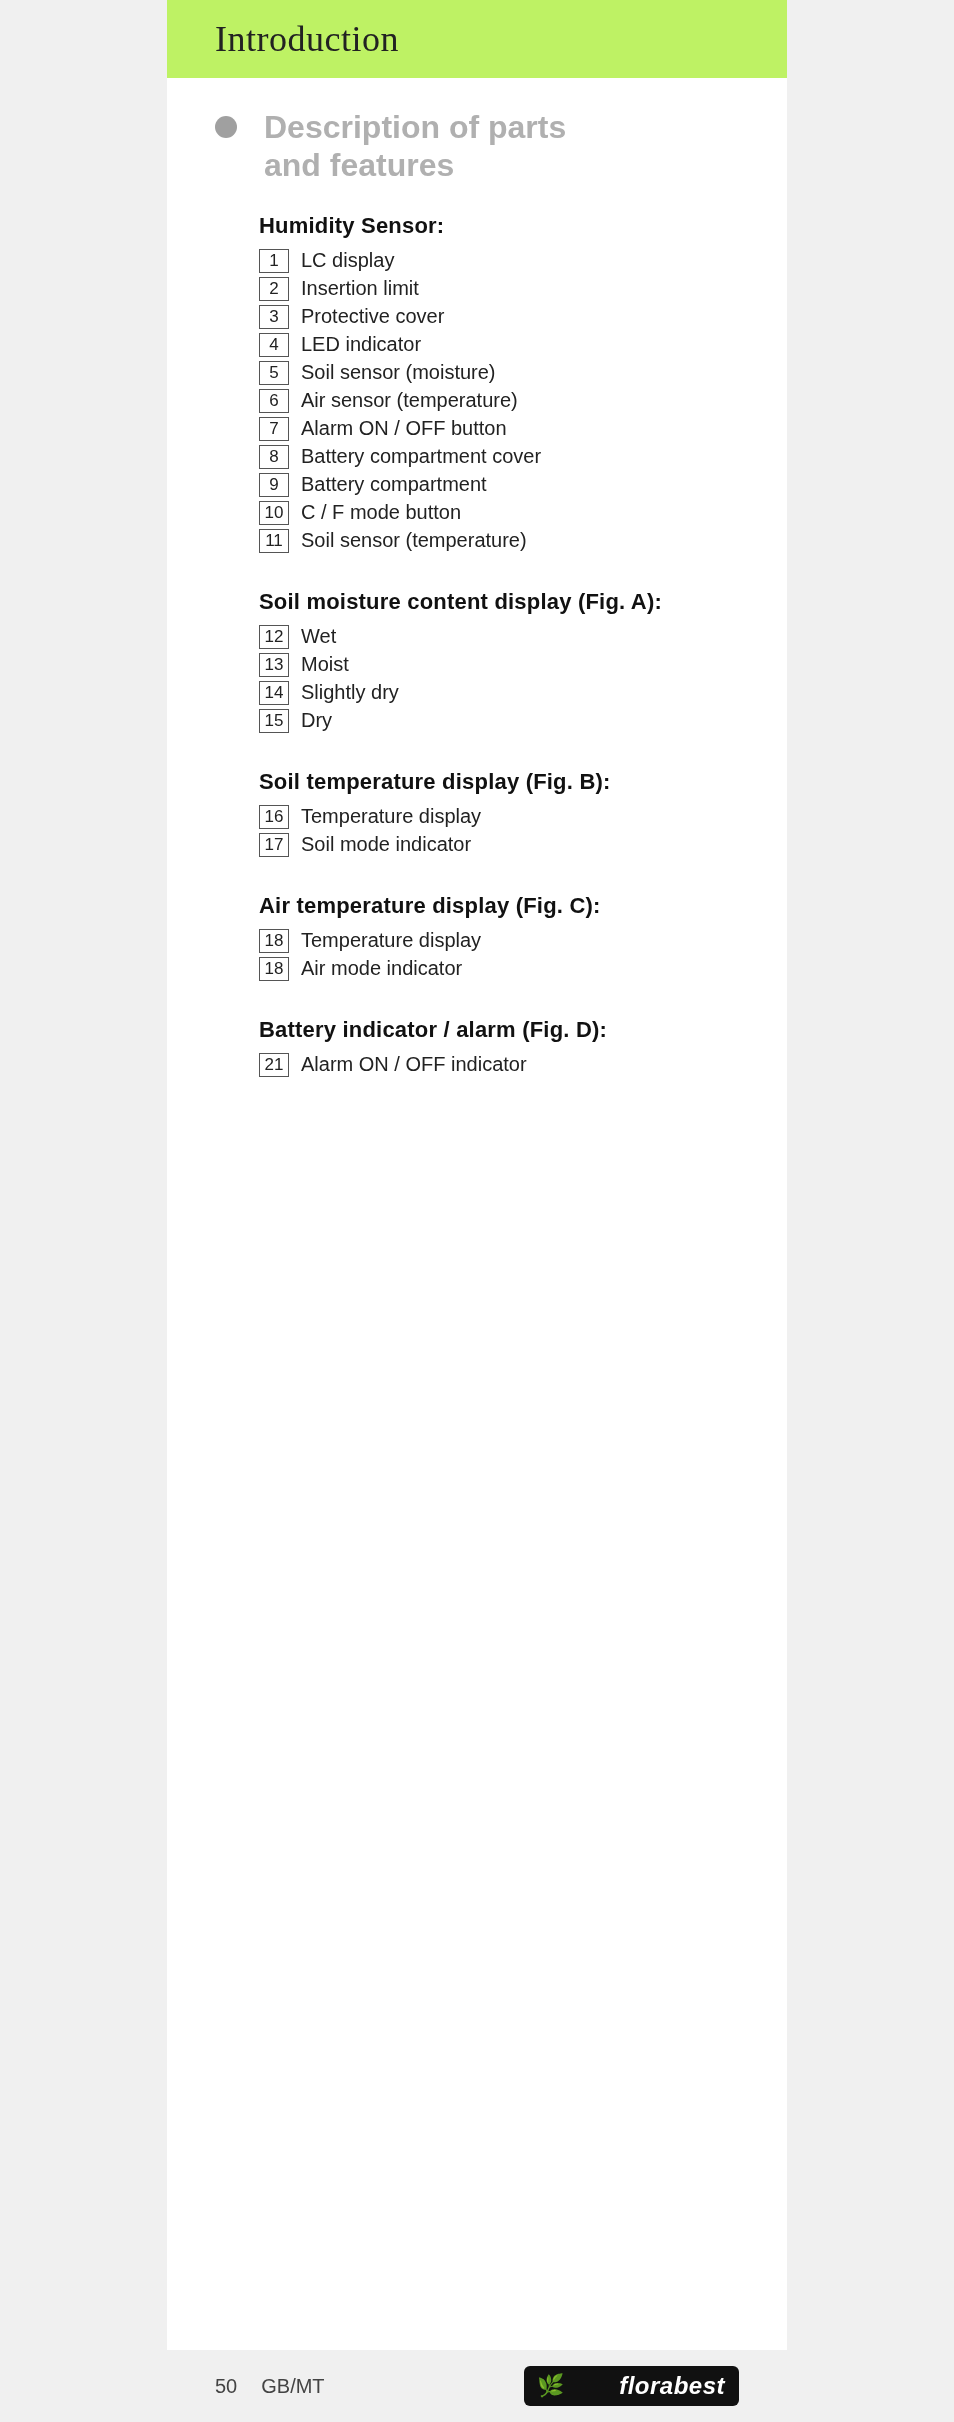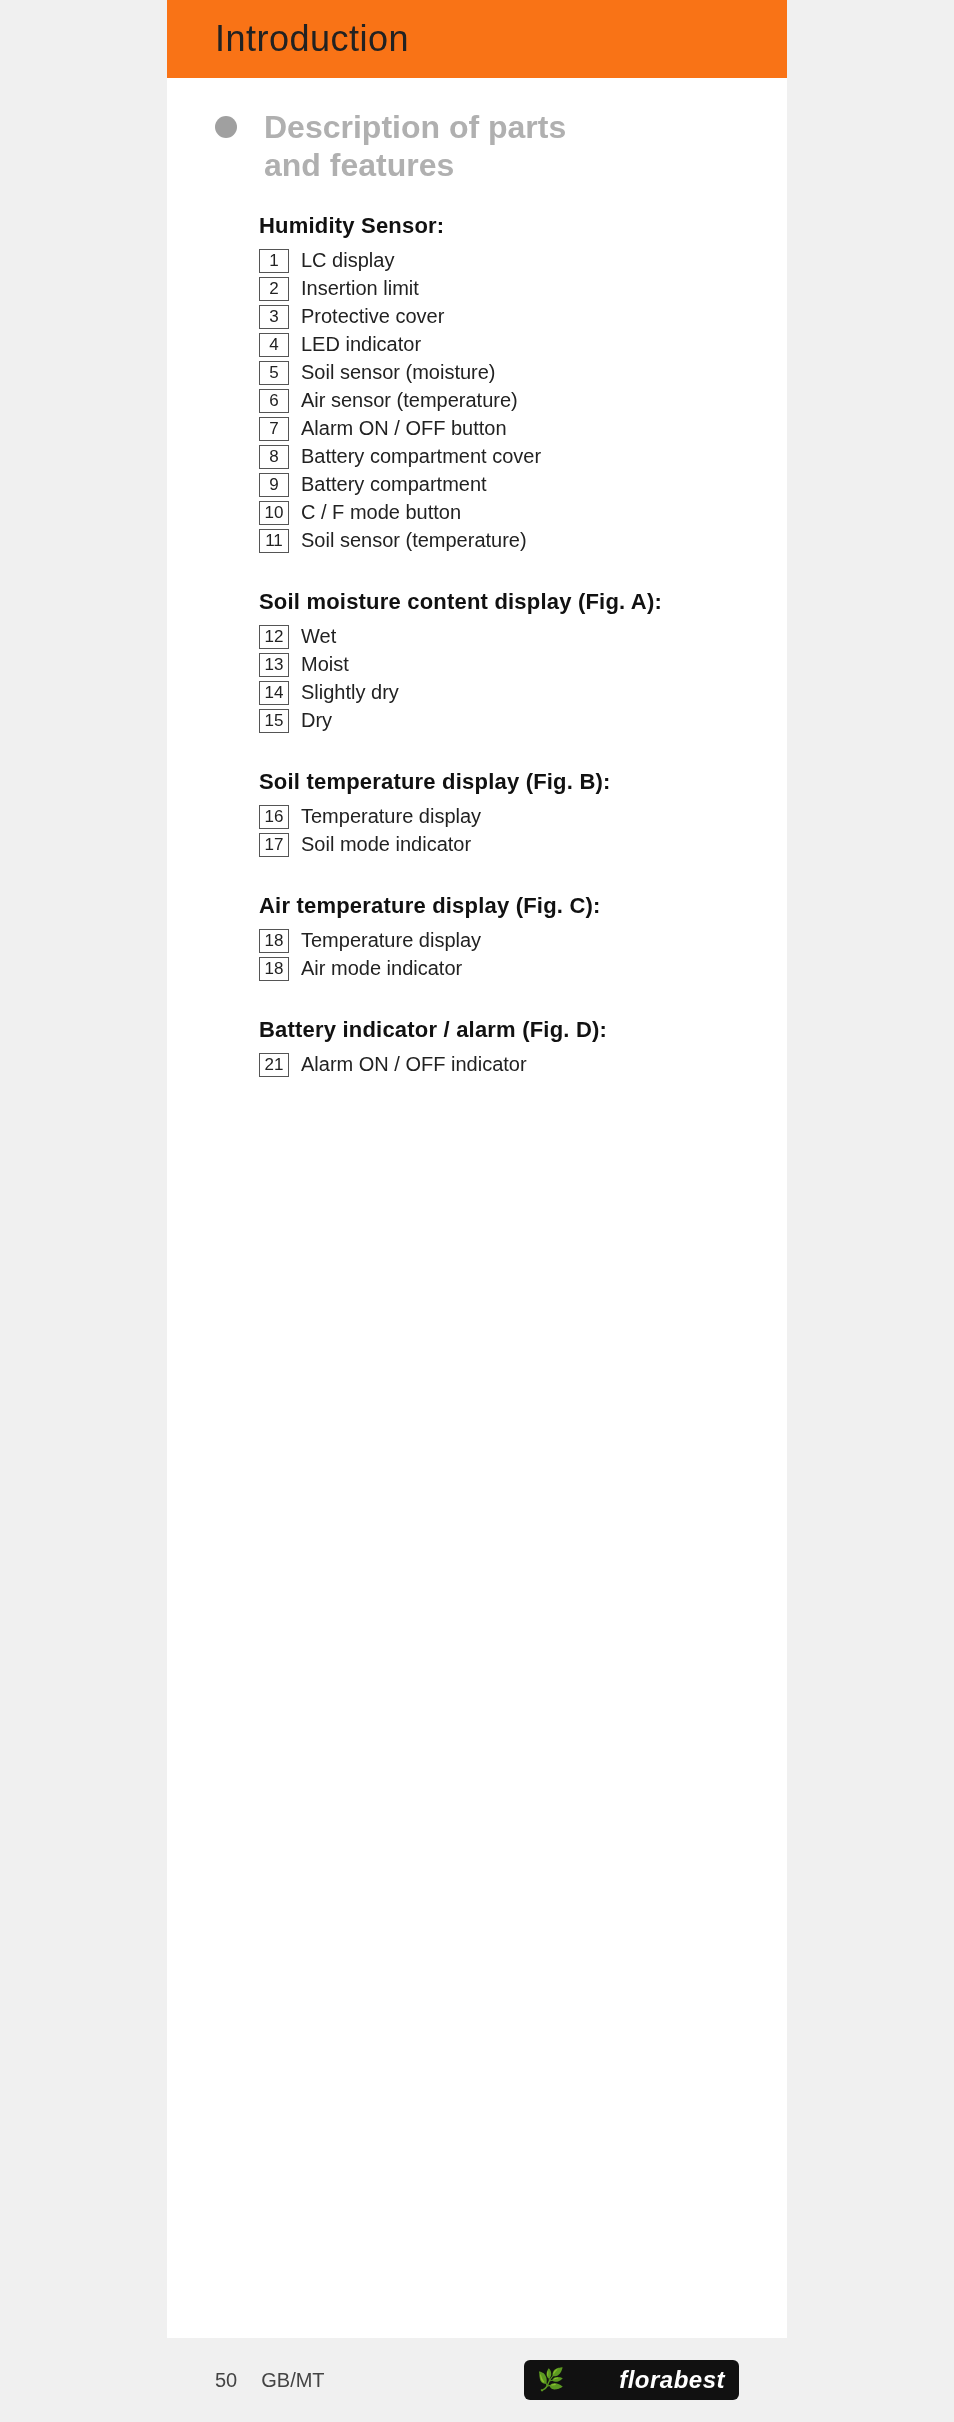--- a/index.html
+++ b/index.html
@@ -16,23 +16,24 @@
 
     .page {
       width: 620px;
       min-height: 2422px;
       background: #ffffff;
       position: relative;
       padding: 0;
     }
 
     .header-bar {
-      background: #f97316;
+      background: #bef264;
       padding: 18px 48px 18px 48px;
       margin-bottom: 30px;
+      font-family: Liberation Serif, serif;
     }
 
     .header-title {
       font-size: 36px;
       font-weight: 300;
       color: #222;
       letter-spacing: 0.5px;
     }
 
     .content {
@@ -102,21 +103,21 @@
       padding: 0 4px;
       flex-shrink: 0;
       background: #fff;
     }
 
     .footer {
       position: absolute;
       bottom: 0;
       left: 0;
       right: 0;
-      height: 84px;
+      height: 72px;
       background: #f0f0f0;
       display: flex;
       align-items: center;
       justify-content: space-between;
       padding: 0 48px;
     }
 
     .footer-page-info {
       font-size: 20px;
       color: #444;

